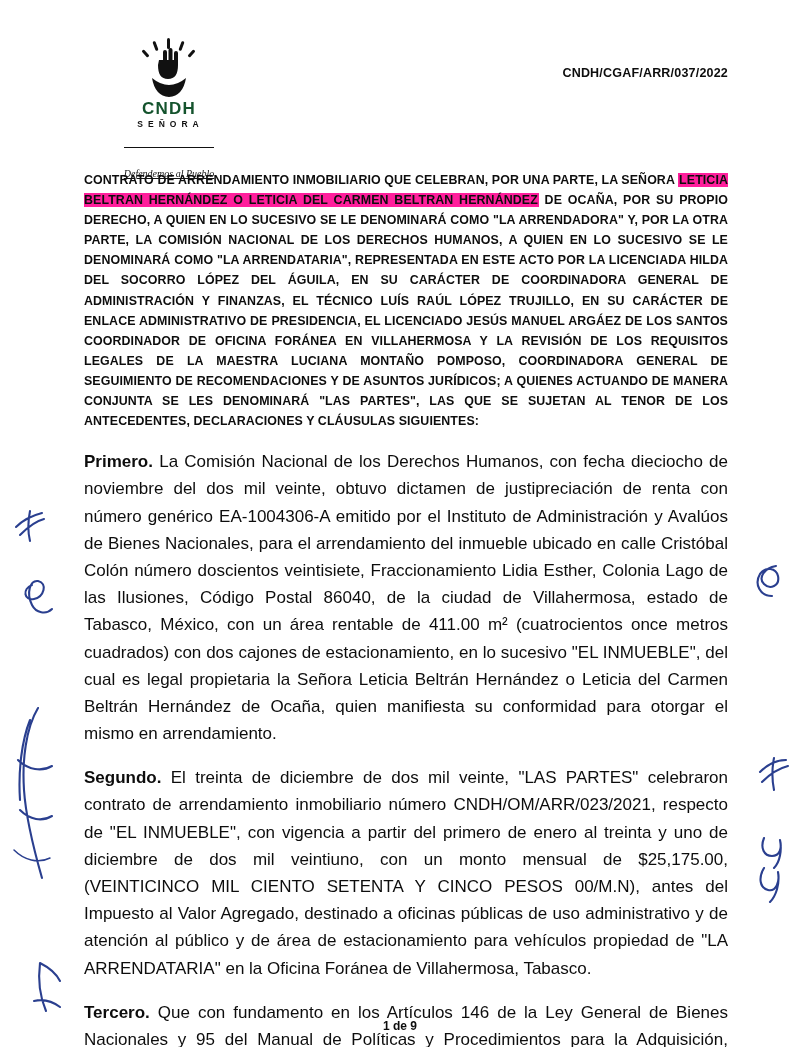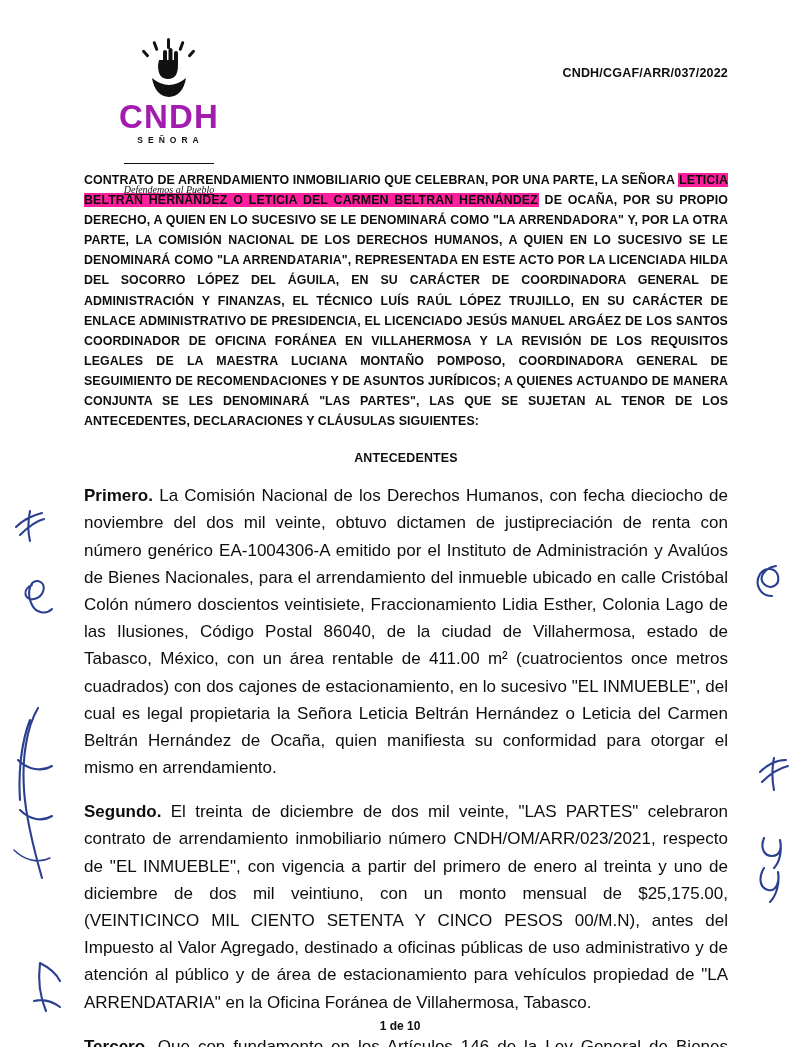--- a/index.html
+++ b/index.html
@@ -36,26 +36,26 @@
     text-align: center;
   }
   .logo-mark {
     width: 74px;
     height: 60px;
     margin: 0 auto;
     position: relative;
   }
   .logo-mark svg { display: block; }
   .logo-word {
-    font-size: 33px;
+    font-size: 17px;
     font-weight: bold;
     letter-spacing: 1.2px;
     line-height: 1;
     margin-top: 2px;
-    color: #a21caf;
+    color: #14532d;
   }
   .logo-sub {
     font-size: 8.5px;
     font-weight: bold;
     letter-spacing: 5px;
     color: #111;
     margin-top: 2px;
     margin-left: 3px;
   }
   .logo-tag {
@@ -149,29 +149,28 @@
       </div>
       <div class="logo-word">CNDH</div>
       <div class="logo-sub">SEÑORA</div>
       <div class="logo-tag">Defendemos al Pueblo</div>
     </div>
     <div class="doc-code">CNDH/CGAF/ARR/037/2022</div>
   </div>
 
   <p class="intro"><span>CONTRATO DE ARRENDAMIENTO INMOBILIARIO QUE CELEBRAN, POR UNA PARTE, LA SEÑORA </span><span class="hl">LETICIA BELTRAN HERNÁNDEZ O LETICIA DEL CARMEN BELTRAN HERNÁNDEZ</span><span> DE OCAÑA, POR SU PROPIO DERECHO, A QUIEN EN LO SUCESIVO SE LE DENOMINARÁ COMO "LA ARRENDADORA" Y, POR LA OTRA PARTE, LA COMISIÓN NACIONAL DE LOS DERECHOS HUMANOS, A QUIEN EN LO SUCESIVO SE LE DENOMINARÁ COMO "LA ARRENDATARIA", REPRESENTADA EN ESTE ACTO POR LA LICENCIADA HILDA DEL SOCORRO LÓPEZ DEL ÁGUILA, EN SU CARÁCTER DE COORDINADORA GENERAL DE ADMINISTRACIÓN Y FINANZAS, EL TÉCNICO LUÍS RAÚL LÓPEZ TRUJILLO, EN SU CARÁCTER DE ENLACE ADMINISTRATIVO DE PRESIDENCIA, EL LICENCIADO JESÚS MANUEL ARGÁEZ DE LOS SANTOS COORDINADOR DE OFICINA FORÁNEA EN VILLAHERMOSA Y LA REVISIÓN DE LOS REQUISITOS LEGALES DE LA MAESTRA LUCIANA MONTAÑO POMPOSO, COORDINADORA GENERAL DE SEGUIMIENTO DE RECOMENDACIONES Y DE ASUNTOS JURÍDICOS; A QUIENES ACTUANDO DE MANERA CONJUNTA SE LES DENOMINARÁ "LAS PARTES", LAS QUE SE SUJETAN AL TENOR DE LOS ANTECEDENTES, DECLARACIONES Y CLÁUSULAS SIGUIENTES:</span></p>
 
-  <div class="section-title">ANTECEDENTES</div>
 
   <p class="para"><span class="lead">Primero.</span><span> La Comisión Nacional de los Derechos Humanos, con fecha dieciocho de noviembre del dos mil veinte, obtuvo dictamen de justipreciación de renta con número genérico EA-1004306-A emitido por el Instituto de Administración y Avalúos de Bienes Nacionales, para el arrendamiento del inmueble ubicado en calle Cristóbal Colón número doscientos veintisiete, Fraccionamiento Lidia Esther, Colonia Lago de las Ilusiones, Código Postal 86040, de la ciudad de Villahermosa, estado de Tabasco, México, con un área rentable de 411.00 m² (cuatrocientos once metros cuadrados) con dos cajones de estacionamiento, en lo sucesivo "EL INMUEBLE", del cual es legal propietaria la Señora Leticia Beltrán Hernández o Leticia del Carmen Beltrán Hernández de Ocaña, quien manifiesta su conformidad para otorgar el mismo en arrendamiento.</span></p>
 
   <p class="para"><span class="lead">Segundo.</span><span> El treinta de diciembre de dos mil veinte, "LAS PARTES" celebraron contrato de arrendamiento inmobiliario número CNDH/OM/ARR/023/2021, respecto de "EL INMUEBLE", con vigencia a partir del primero de enero al treinta y uno de diciembre de dos mil veintiuno, con un monto mensual de $25,175.00, (VEINTICINCO MIL CIENTO SETENTA Y CINCO PESOS 00/M.N), antes del Impuesto al Valor Agregado, destinado a oficinas públicas de uso administrativo y de atención al público y de área de estacionamiento para vehículos propiedad de "LA ARRENDATARIA" en la Oficina Foránea de Villahermosa, Tabasco.</span></p>
 
   <p class="para"><span class="lead">Tercero.</span><span> Que con fundamento en los Artículos 146 de la Ley General de Bienes Nacionales y 95 del Manual de Políticas y Procedimientos para la Adquisición, Administración, Control, Mantenimiento, Arrendamiento y Enajenación de Bienes Inmuebles de la Comisión Nacional de los Derechos Humanos, así como el Acuerdo por el que se fija el importe máximo de rentas por zonas y tipos de inmuebles, a que se refiere el artículo 146 de la Ley General de Bienes Nacionales, publicado en el Diario Oficial de la Federación, el 8 de diciembre de 2021, vigente a partir del primero de enero de 2022, se celebra este instrumento jurídico, en donde se prevé que no se requerirá solicitar</span></p>
 
-  <div class="footer">1 de 10</div>
+  <div class="footer">1 de 9</div>
 
   <div class="marks">
     <svg style="left:10px; top:505px;" width="40" height="40" viewBox="0 0 40 40">
       <path class="ink" d="M6 22 C14 14 24 10 32 8 M10 30 C18 22 26 16 34 14 M20 6 C18 16 18 28 20 36"></path>
     </svg>
     <svg style="left:18px; top:575px;" width="44" height="48" viewBox="0 0 44 48">
       <path class="ink" d="M14 10 C4 14 6 26 16 24 C26 22 30 8 20 6 C12 5 8 18 14 30 C18 38 28 40 34 34"></path>
     </svg>
     <svg style="left:8px; top:700px;" width="52" height="190" viewBox="0 0 52 190">
       <path class="ink" d="M30 8 C18 28 14 60 16 90 C18 120 26 150 34 178 M10 60 C20 70 34 72 44 66 M12 110 C22 120 34 122 44 116 M22 20 C14 40 10 70 12 100"></path>

